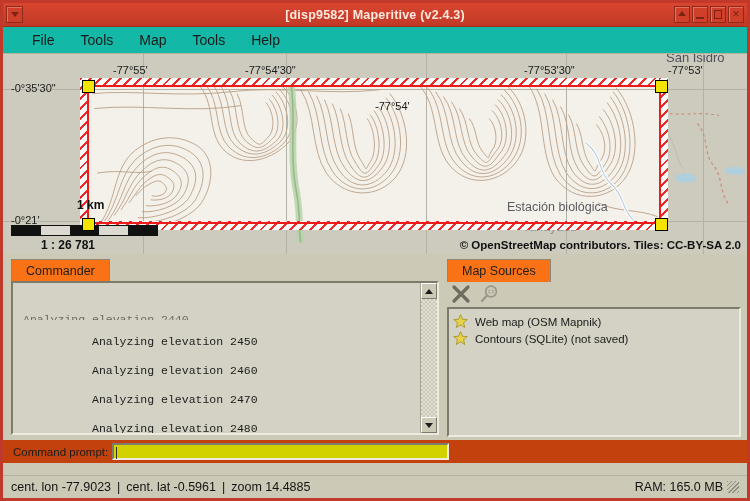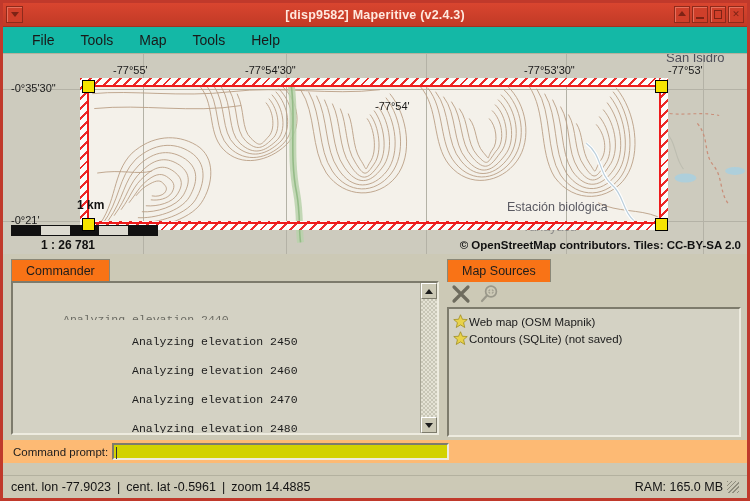--- a/index.html
+++ b/index.html
@@ -64,45 +64,45 @@
   
   .panels{display:flex;height:auto;background:#ccc9b6;padding-top:4px;}
   .panel{position:relative;}
   .tabhdr{display:inline-block;background:#f97316;border:1px solid #8a8878;
           border-bottom:none;padding:4px 14px 4px 14px;font-size:12.5px;color:#1d1d1d;
           margin-left:8px;position:relative;top:1px;}
   .commander{width:436px;}
   .logbox{margin:0 0 0 8px;border:2px inset #9a9887;background:#d4d2c4;
           height:150px;position:relative;overflow:hidden;
           border-top:2px solid #7d7b6c;border-left:2px solid #7d7b6c;
-          border-right:2px solid #edebdf;border-bottom:2px solid #edebdf;padding-left:40px;}
+          border-right:2px solid #edebdf;border-bottom:2px solid #edebdf;}
   .logtext{font-family:"Liberation Mono",monospace;font-size:11.5px;color:#1c1c1c;
            padding:1px 0 0 10px;line-height:14.6px;white-space:pre;}
   .logtext .clip{display:block;height:7px;overflow:hidden;color:#6b6b63;}
   .vscroll{position:absolute;right:0;top:0;width:16px;height:100%;
            background-image:repeating-conic-gradient(#c8c6b6 0 25%, #e4e2d4 0 50%);
            background-size:4px 4px;border-left:1px solid #a6a494;}
   .sarrow{position:absolute;left:0;width:16px;height:16px;background:#ccc9b6;
           border:1px solid #fff;border-right-color:#7d7b6c;border-bottom-color:#7d7b6c;
           box-sizing:border-box;display:flex;align-items:center;justify-content:center;}
   .sarrow.up{top:0;} .sarrow.down{bottom:0;}
   .sarrow i{width:0;height:0;border-left:4px solid transparent;border-right:4px solid transparent;}
   .sarrow.up i{border-bottom:5px solid #1c1c1c;}
   .sarrow.down i{border-top:5px solid #1c1c1c;}
 
   .mapsources{flex:1;}
   .mstoolbar{margin-left:8px;height:26px;display:flex;align-items:center;gap:8px;padding-left:4px;}
   .mslist{margin:0 6px 0 8px;border-top:2px solid #7d7b6c;border-left:2px solid #7d7b6c;
           border-right:2px solid #edebdf;border-bottom:2px solid #edebdf;
           background:#d4d2c4;height:122px;padding:4px 0 0 0;}
-  .msrow{display:flex;align-items:center;gap:1px;padding:1px 0 1px 4px;font-size:11.5px;color:#1a1a1a;}
+  .msrow{display:flex;align-items:center;gap:7px;padding:1px 0 1px 4px;font-size:11.5px;color:#1a1a1a;}
   .star{width:15px;height:15px;flex:none;}
 
   
-  .cmdrow{display:flex;align-items:center;height:23px;background:#fdba74;
+  .cmdrow{display:flex;align-items:center;height:23px;background:#c2410c;
           margin-top:3px;padding-left:10px;}
   .cmdlabel{font-size:11.5px;color:#1c1c1c;margin-right:4px;}
   .cmdinput{width:337px;height:17px;background:#d2d200;
             border-top:2px solid #7d7b6c;border-left:2px solid #7d7b6c;
             border-right:2px solid #edebdf;border-bottom:2px solid #edebdf;
             box-sizing:border-box;}
   .cmdinput span{display:inline-block;width:1px;height:12px;background:#333;
                  margin:2px 0 0 2px;}
 
   

